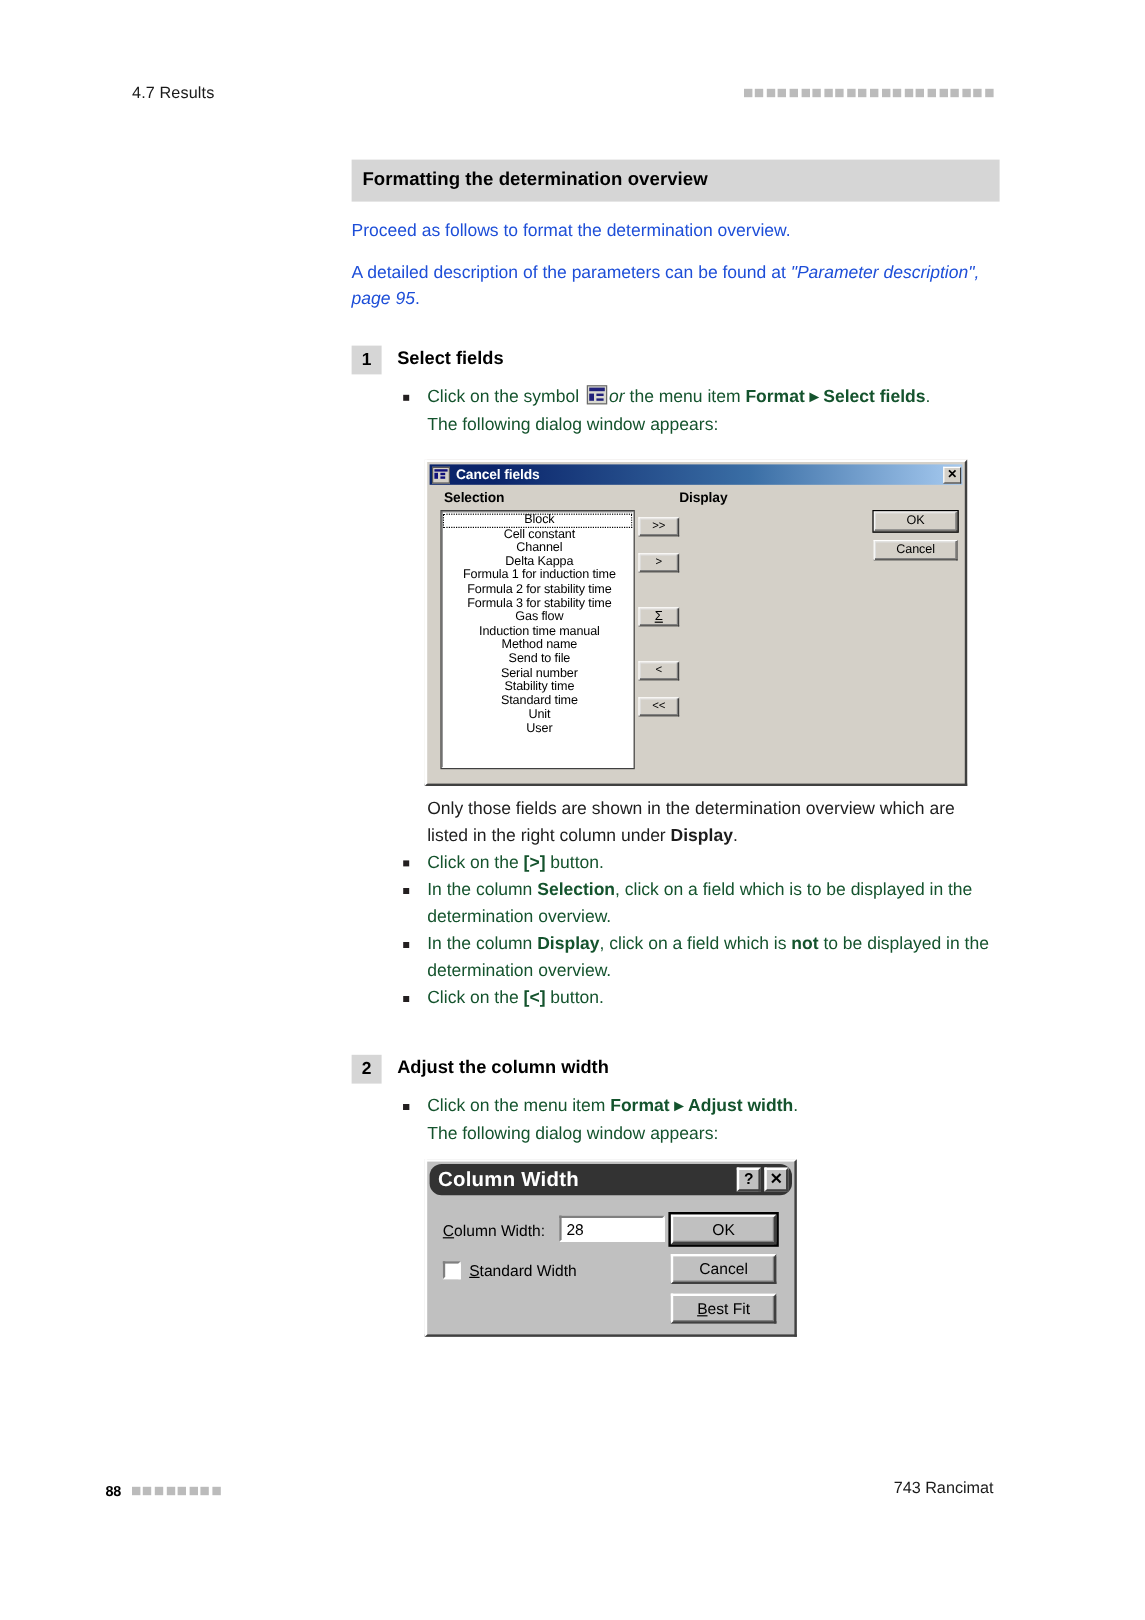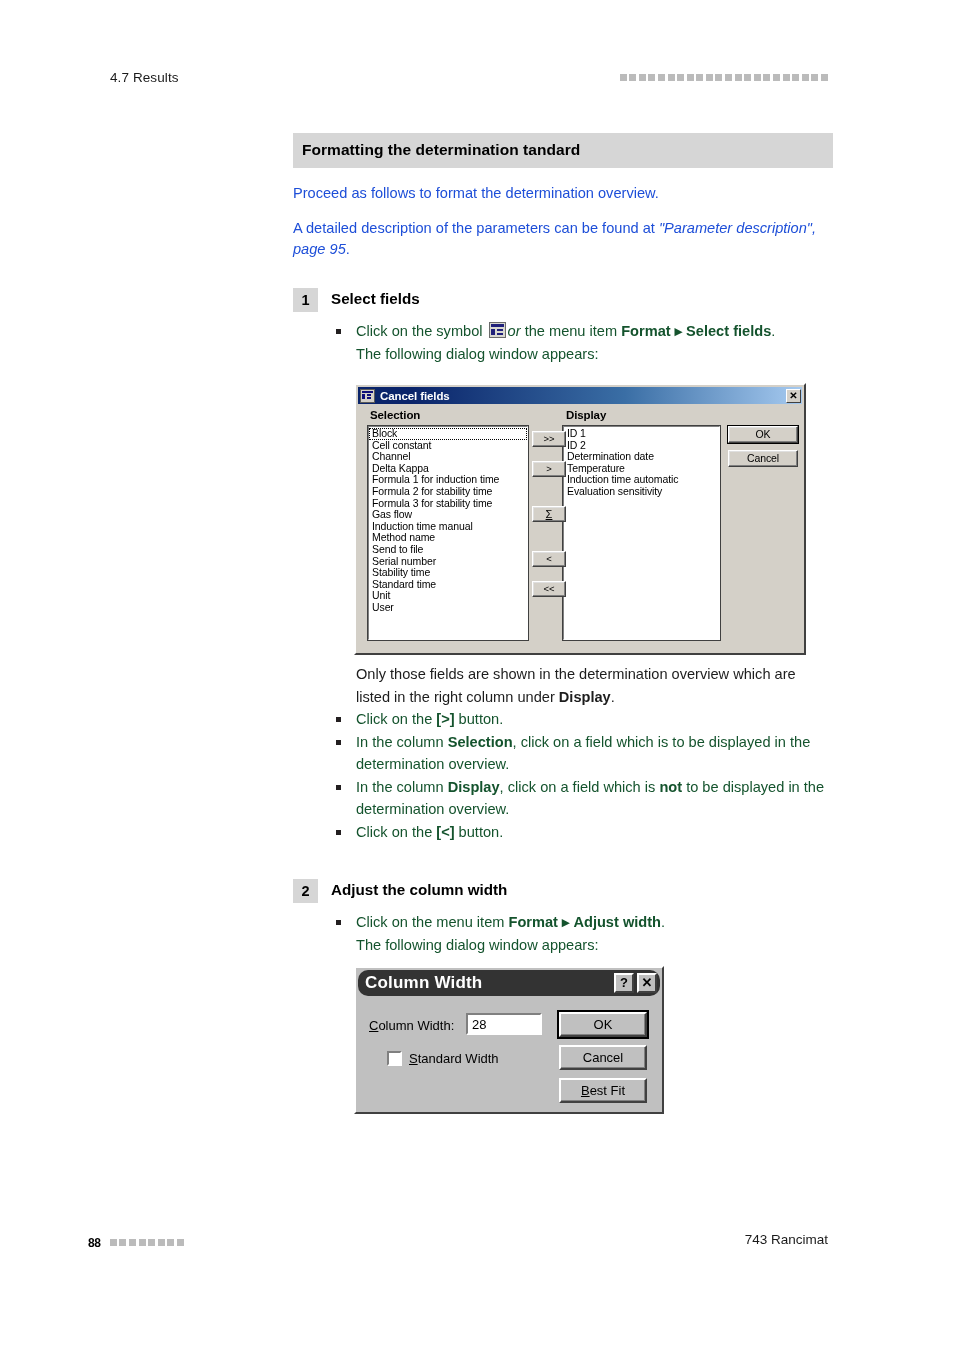--- a/index.html
+++ b/index.html
@@ -233,20 +233,21 @@
   .df-list {
     position: absolute;
     background: #ffffff;
     border-top: 1px solid #808080;
     border-left: 1px solid #808080;
     border-right: 1px solid #ffffff;
     border-bottom: 1px solid #ffffff;
     outline: 1px solid #404040;
     overflow: hidden;
     box-sizing: border-box;
+    text-align: center;
   }
   .df-list.sel-list { left: 12px; top: 41px; width: 160px; height: 214px; }
   .df-list.dis-list { left: 207px; top: 41px; width: 157px; height: 214px; }
   .df-list ul { margin: 0; padding: 1px 0 0 0; list-style: none; }
   .df-list li {
     font-size: 10.5px;
     line-height: 11.6px;
     color: #000;
     padding: 0 0 0 3px;
     white-space: nowrap;
@@ -366,34 +367,34 @@
   .cw-label {
     position: absolute;
     left: 13px; top: 18px;
     font-size: 13px;
     color: #000;
   }
   .cw-label .u, .cw-chk-label .u, .cw-btn .u { text-decoration: underline; }
   .cw-input {
     position: absolute;
     left: 110px; top: 13px;
-    width: 76px; height: 22px;
+    width: 88px; height: 22px;
     background: #ffffff;
     border-top: 2px solid #808080;
     border-left: 2px solid #808080;
     border-right: 2px solid #ffffff;
     border-bottom: 2px solid #ffffff;
     box-sizing: border-box;
     font-size: 13px;
     color: #000;
     padding: 2px 0 0 4px;
   }
   .cw-chk {
     position: absolute;
-    left: 31px; top: 51px;
+    left: 13px; top: 51px;
     width: 100px;
     display: flex;
     align-items: flex-start;
   }
   .cw-chkbox {
     width: 15px; height: 15px;
     background: #ffffff;
     border-top: 2px solid #808080;
     border-left: 2px solid #808080;
     border-right: 2px solid #ffffff;
@@ -477,21 +478,21 @@
       <span class="sq"></span>
       <span class="sq"></span>
       <span class="sq"></span>
       <span class="sq"></span>
       <span class="sq"></span>
     </div>
 </div>
 
 <div class="content">
 
-  <div class="section-title">Formatting the determination tandard</div>
+  <div class="section-title">Formatting the determination overview</div>
 
   <p class="body">Proceed as follows to format the determination overview.</p>
 
   <p class="body"><span>A detailed description of the parameters can be found at </span><span class="ital">"Parameter description", page 95</span><span>.</span></p>
 
   <div class="step">
     <div class="step-head">
       <div class="step-num">1</div>
       <div class="step-title">Select fields</div>
     </div>
@@ -539,30 +540,20 @@
         <li>Method name</li>
         <li>Send to file</li>
         <li>Serial number</li>
         <li>Stability time</li>
         <li>Standard time</li>
         <li>Unit</li>
         <li>User</li>
       </ul>
   </div>
 
-  <div class="df-list dis-list">
-    <ul id="dis-list-ul">
-        <li>ID 1</li>
-        <li>ID 2</li>
-        <li>Determination date</li>
-        <li>Temperature</li>
-        <li>Induction time automatic</li>
-        <li>Evaluation sensitivity</li>
-      </ul>
-  </div>
 
   <div class="df-mid" id="transfer-buttons">
       <div class="df-btn b1">&gt;&gt;</div>
       <div class="df-btn b2">&gt;</div>
       <div class="df-btn b3"><span class="u">Σ</span></div>
       <div class="df-btn b4">&lt;</div>
       <div class="df-btn b5">&lt;&lt;</div>
     </div>
 
   <div class="df-right">

